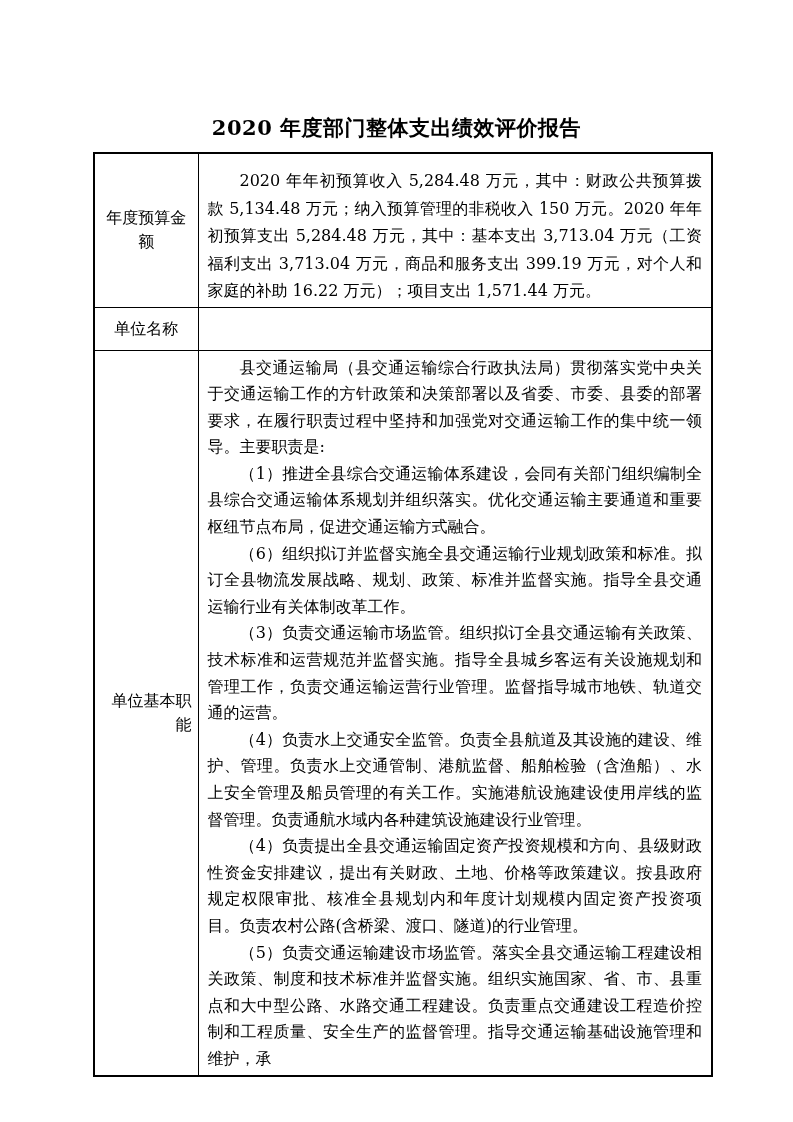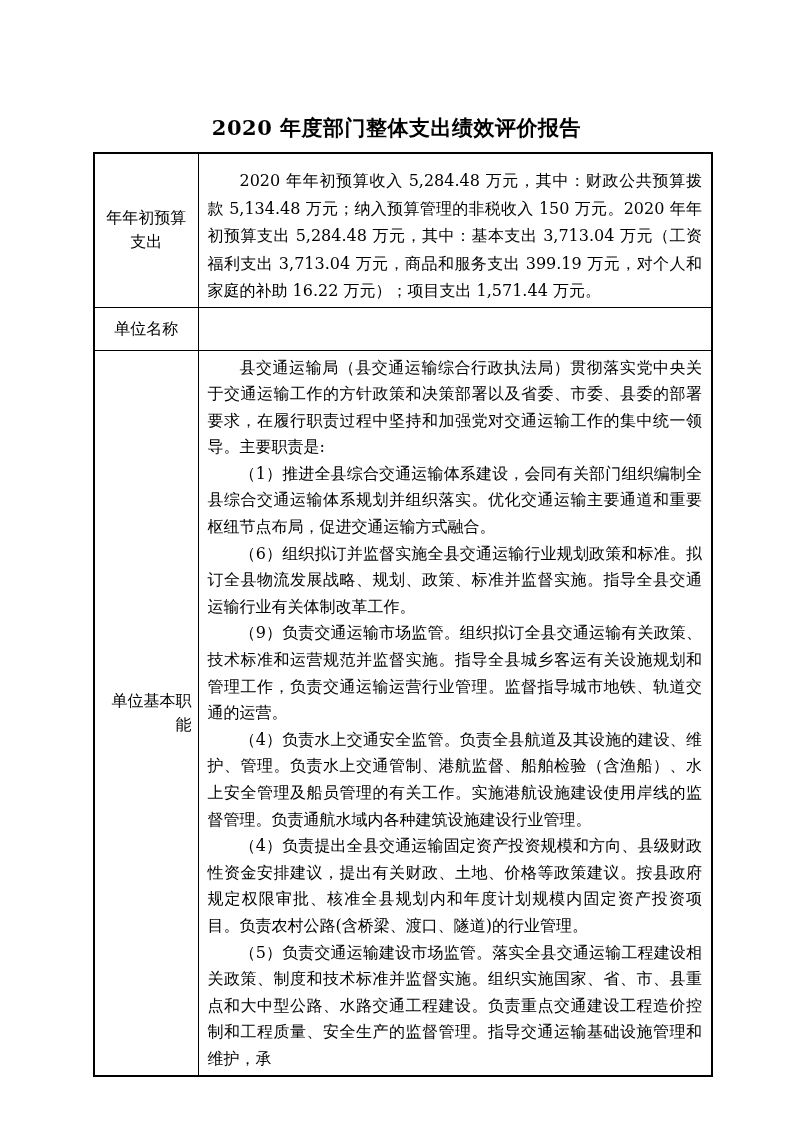--- a/index.html
+++ b/index.html
@@ -83,36 +83,36 @@
 
   <table class="report-table">
     <colgroup>
       <col style="width:104px">
       <col style="width:514px">
     </colgroup>
 
     <tbody>
 
     <tr class="row-budget">
-      <td class="label-cell">年年初预算支出</td>
+      <td class="label-cell">年度预算金额</td>
       <td class="content-cell">2020 年年初预算收入 5,284.48 万元，其中：财政公共预算拨款 5,134.48 万元；纳入预算管理的非税收入 150 万元。2020 年年初预算支出 5,284.48 万元，其中：基本支出 3,713.04 万元（工资福利支出 3,713.04 万元，商品和服务支出 399.19 万元，对个人和家庭的补助 16.22 万元）；项目支出 1,571.44 万元。</td>
     </tr>
 
     <tr class="row-supervisor">
       <td class="label-cell">单位名称</td>
       <td class="content-cell"></td>
     </tr>
 
     <tr class="row-functions">
       <td class="label-cell">单位基本职能</td>
       <td class="content-cell">
         <p>县交通运输局（县交通运输综合行政执法局）贯彻落实党中央关于交通运输工作的方针政策和决策部署以及省委、市委、县委的部署要求，在履行职责过程中坚持和加强党对交通运输工作的集中统一领导。主要职责是:</p>
         <p>（1）推进全县综合交通运输体系建设，会同有关部门组织编制全县综合交通运输体系规划并组织落实。优化交通运输主要通道和重要枢纽节点布局，促进交通运输方式融合。</p>
         <p>（6）组织拟订并监督实施全县交通运输行业规划政策和标准。拟订全县物流发展战略、规划、政策、标准并监督实施。指导全县交通运输行业有关体制改革工作。</p>
-        <p>（9）负责交通运输市场监管。组织拟订全县交通运输有关政策、技术标准和运营规范并监督实施。指导全县城乡客运有关设施规划和管理工作，负责交通运输运营行业管理。监督指导城市地铁、轨道交通的运营。</p>
+        <p>（3）负责交通运输市场监管。组织拟订全县交通运输有关政策、技术标准和运营规范并监督实施。指导全县城乡客运有关设施规划和管理工作，负责交通运输运营行业管理。监督指导城市地铁、轨道交通的运营。</p>
         <p>（4）负责水上交通安全监管。负责全县航道及其设施的建设、维护、管理。负责水上交通管制、港航监督、船舶检验（含渔船）、水上安全管理及船员管理的有关工作。实施港航设施建设使用岸线的监督管理。负责通航水域内各种建筑设施建设行业管理。</p>
         <p>（4）负责提出全县交通运输固定资产投资规模和方向、县级财政性资金安排建议，提出有关财政、土地、价格等政策建议。按县政府规定权限审批、核准全县规划内和年度计划规模内固定资产投资项目。负责农村公路(含桥梁、渡口、隧道)的行业管理。</p>
         <p>（5）负责交通运输建设市场监管。落实全县交通运输工程建设相关政策、制度和技术标准并监督实施。组织实施国家、省、市、县重点和大中型公路、水路交通工程建设。负责重点交通建设工程造价控制和工程质量、安全生产的监督管理。指导交通运输基础设施管理和维护，承</p>
       </td>
     </tr>
   </tbody>
     </table>
 
 </div>
 

